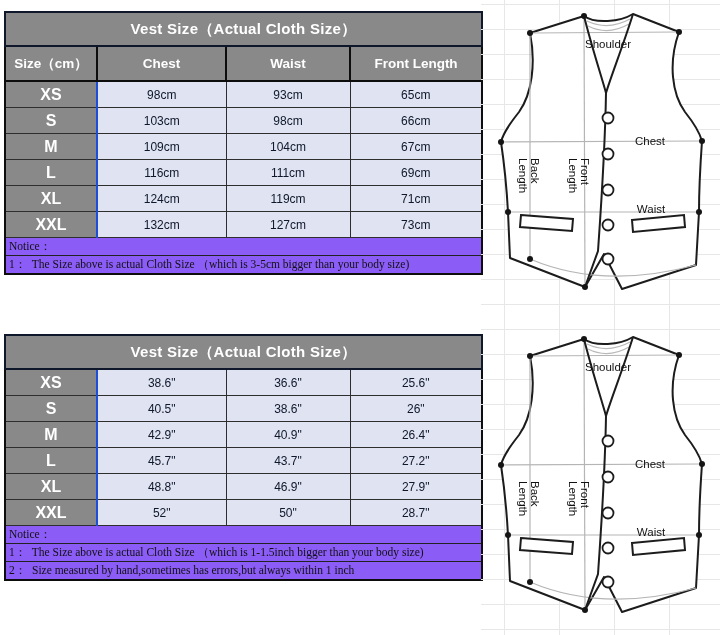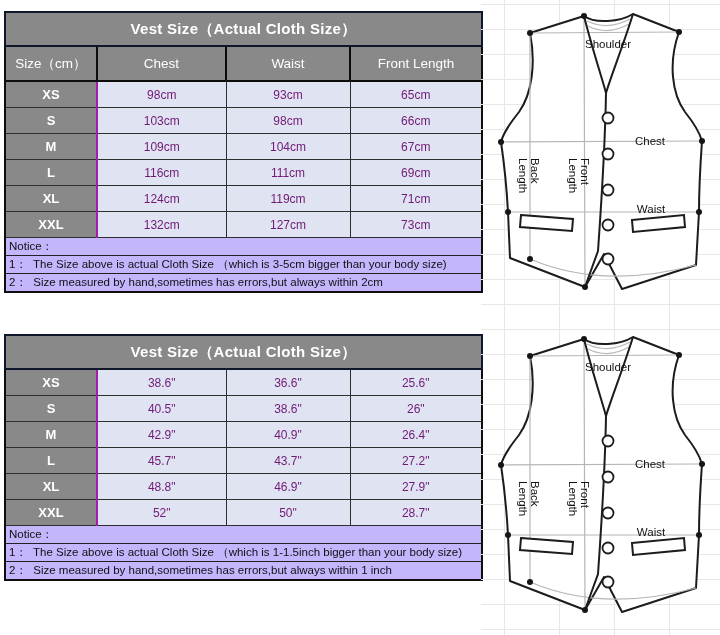--- a/index.html
+++ b/index.html
@@ -12,28 +12,28 @@
   #tbl1{top:334px;}
 
   table.size-table{border-collapse:collapse;table-layout:fixed;width:477px;
                    border:2px solid #0d0d0d;background:#fff;}
   table.size-table td{border:1px solid #2e2e2e;text-align:center;
                       overflow:hidden;white-space:nowrap;}
 
   tr.title-row td{background:#898989;color:#ffffff;font-weight:bold;
                   font-size:15px;height:30px;border:2px solid #0f172a;
                   letter-spacing:.3px;}
-  tr.head-row td{background:#898989;color:#ffffff;font-weight:normal;
+  tr.head-row td{background:#898989;color:#ffffff;font-weight:bold;
                  font-size:13.5px;height:31px;border:2px solid #0d0d0d;}
-  tr.data-row td{height:23px;font-size:12px;color:#701a75;background:#dfe3f2;}
+  tr.data-row td{height:23px;font-size:12px;color:#0f172a;background:#dfe3f2;}
   tr.data-row td.size-cell{background:#898989;color:#ffffff;font-weight:bold;
-                           font-size:13px;border-right:2px solid #a21caf;}
-  tr.notice-row td{background:#c4b5fd;color:#111;font-size:11.5px;
+                           font-size:16px;border-right:2px solid #1d4ed8;}
+  tr.notice-row td{background:#8b5cf6;color:#111;font-size:11.5px;
                    text-align:left;height:12px;padding:1px 3px;
-                   border:1px solid #222;white-space:pre;}
+                   border:1px solid #222;white-space:pre;font-family:Liberation Serif, serif;}
 
   
   .vest-col{position:absolute;left:481px;top:0;width:239px;height:635px;
     background-image:
       linear-gradient(to bottom,#e7e7e7 1px,transparent 1px),
       linear-gradient(to right,#e7e7e7 1px,transparent 1px);
     background-size:100% 25px,55px 100%;
     background-position:0 4px,23px 0;}
   .vest-figure{position:absolute;left:10px;width:236px;height:285px;}
   #vest-fig-0{top:8px;}
@@ -96,23 +96,20 @@
       <td>132cm</td>
       <td>127cm</td>
       <td>73cm</td>
     </tr>
     <tr class="notice-row">
       <td colspan="4">Notice：</td>
     </tr>
     <tr class="notice-row">
       <td colspan="4">1：  The Size above is actual Cloth Size （which is 3-5cm bigger than your body size)</td>
     </tr>
-    <tr class="notice-row">
-      <td colspan="4">2：  Size measured by hand,sometimes has errors,but always within 2cm</td>
-    </tr>
     </tbody>
   </table>
 </div>
 
 <div class="tbl-wrap" id="tbl1">
   <table class="size-table">
     <colgroup>
         <col style="width:92px">
         <col style="width:129px">
         <col style="width:124px">

